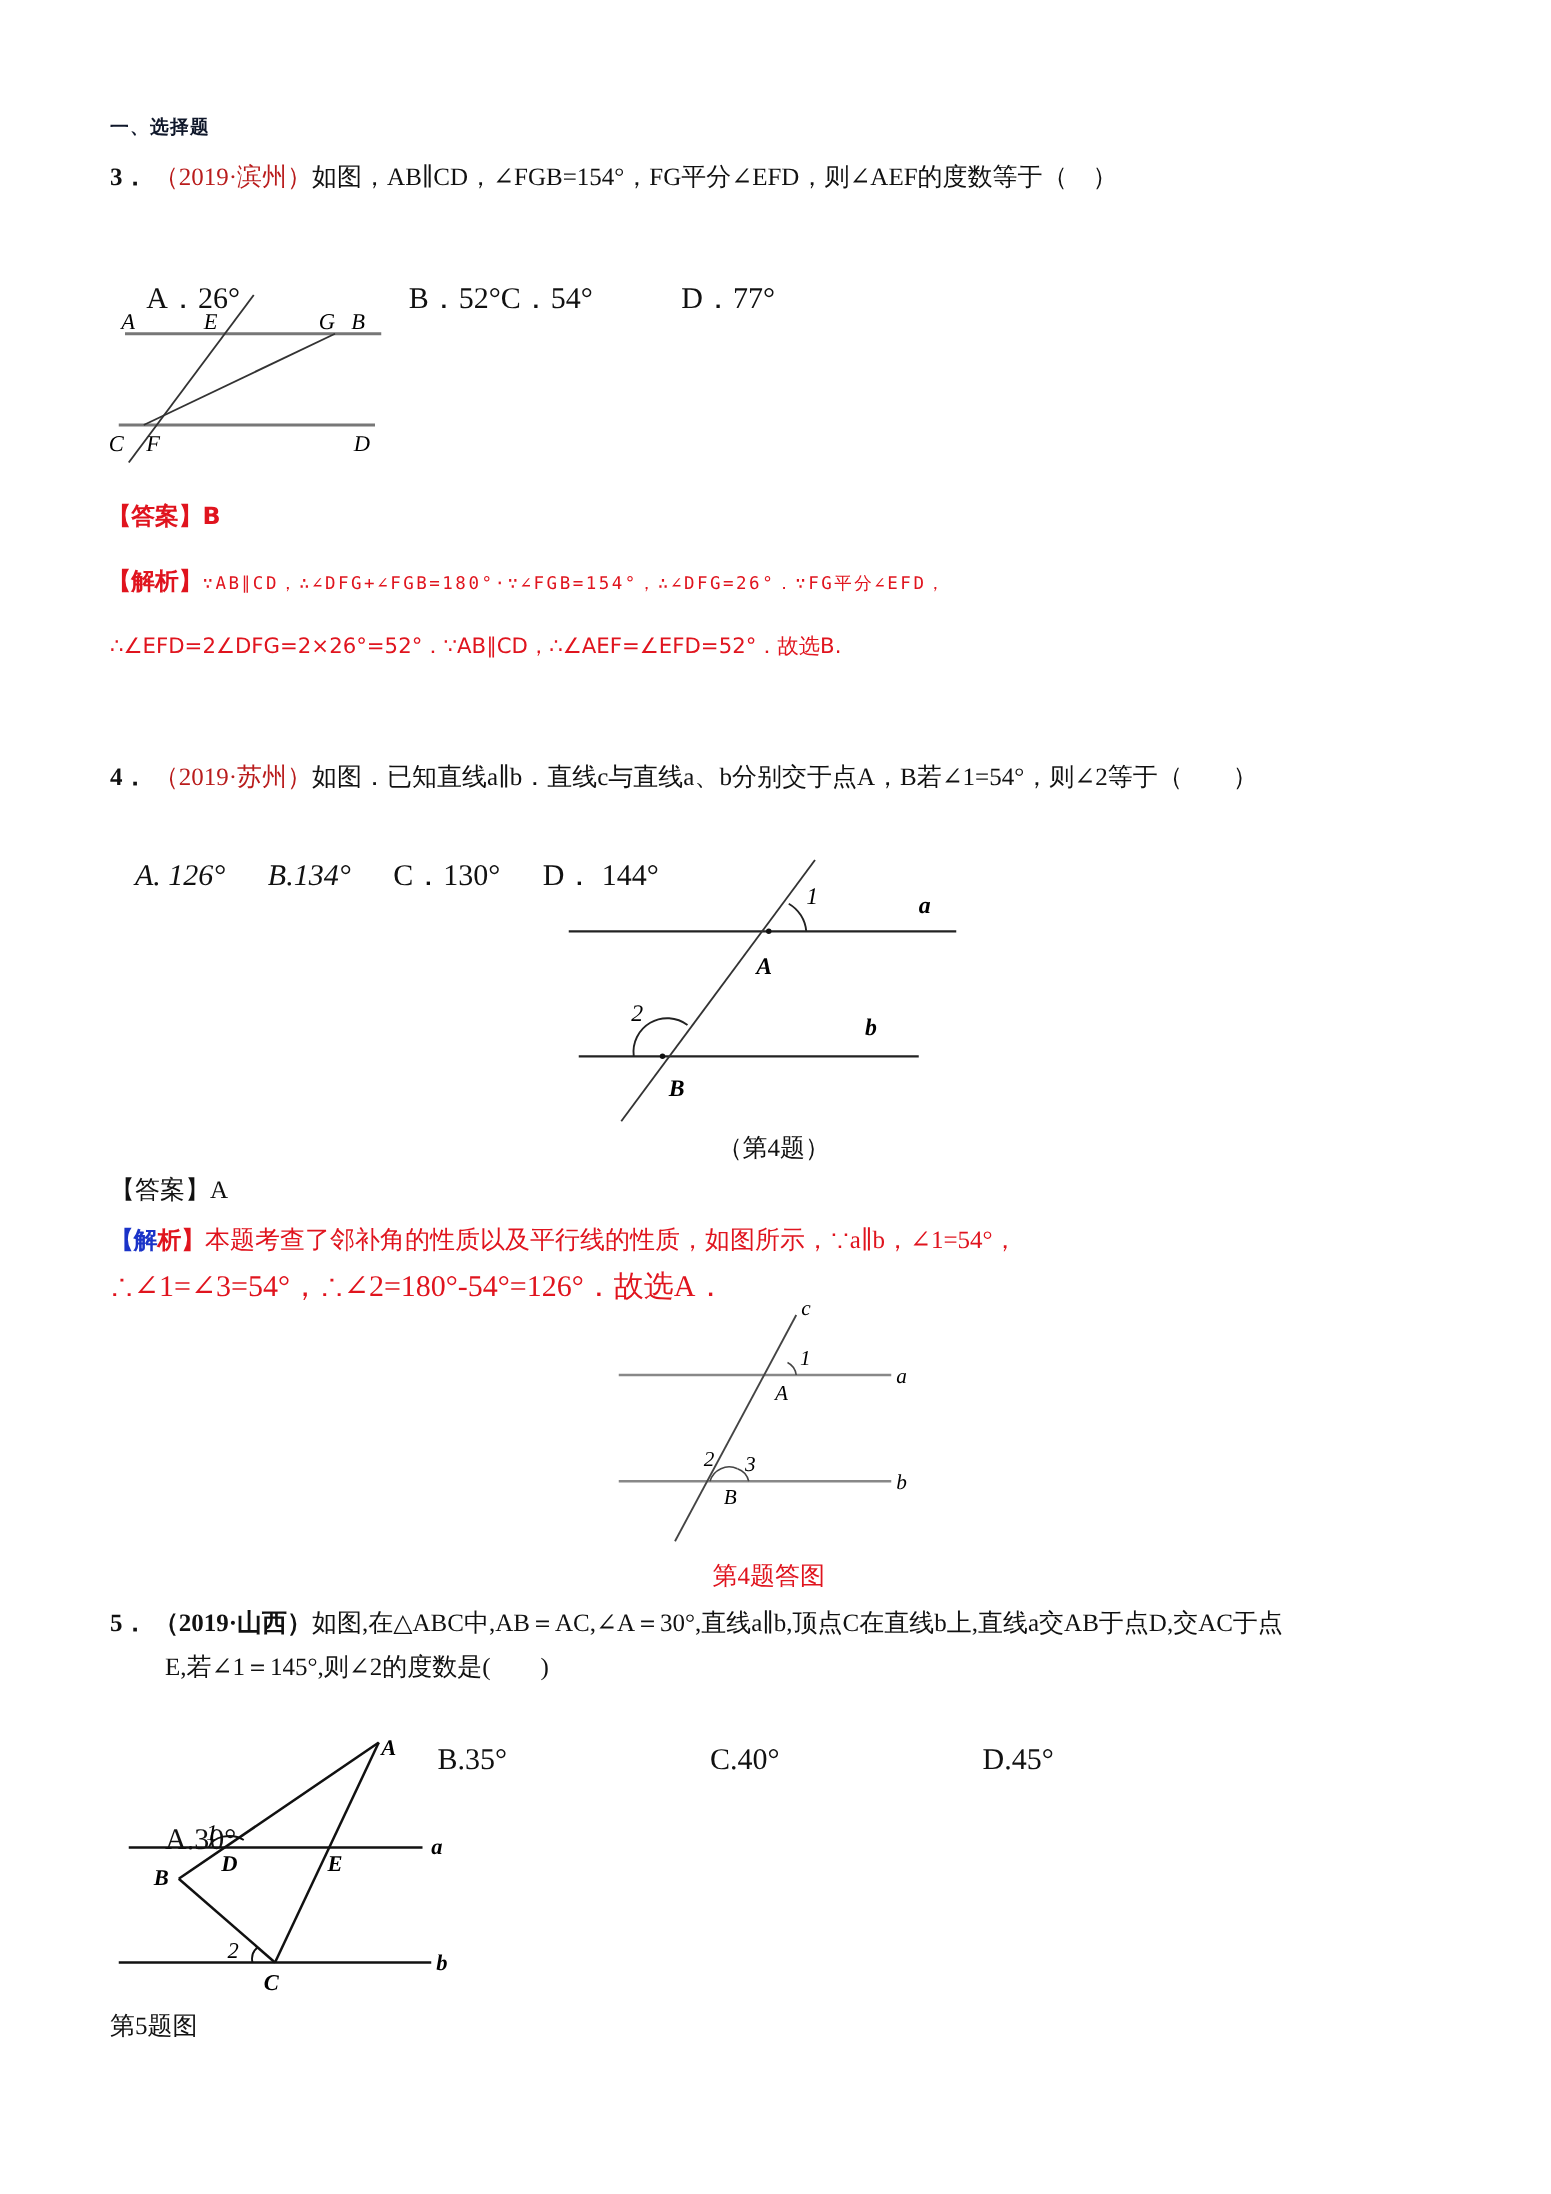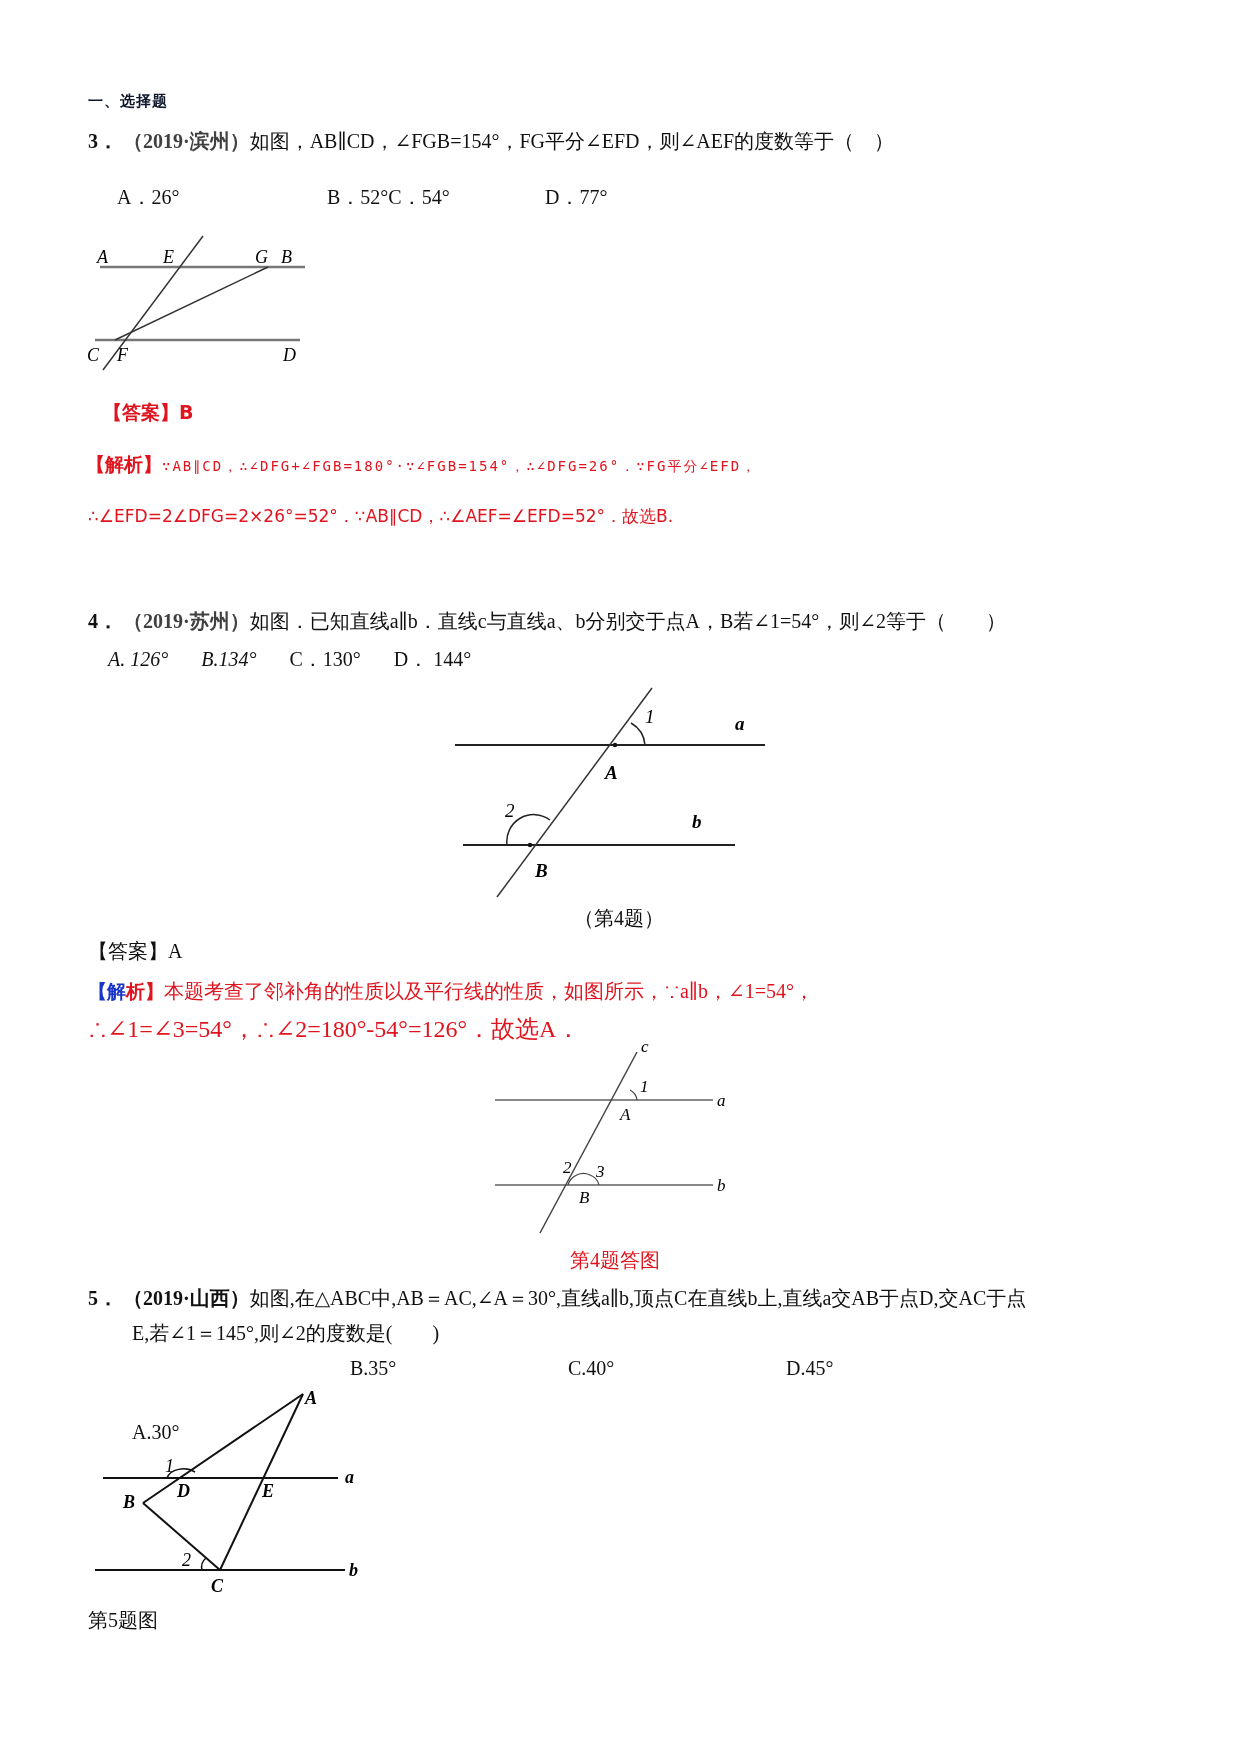--- a/index.html
+++ b/index.html
@@ -3,22 +3,22 @@
 <meta charset="utf-8">
 <style>
   html, body { margin:0; padding:0; background:#ffffff; }
   body { width:1241px; height:1755px; position:relative; overflow:hidden;
          font-family:"Liberation Serif", "DejaVu Serif", serif; color:#111; }
   .abs { position:absolute; white-space:nowrap; }
   .heading { left:88px; top:92px; font-size:15px; color:#0f172a; font-weight:bold;
              font-family:"DejaVu Sans", sans-serif; letter-spacing:1px; }
   .q { font-size:20px; }
   .qnum { font-weight:bold; }
-  .src { color:#404040; font-weight:bold; }
-  .opt { font-size:20px; }
+  .src { color:#b91c1c; font-weight:normal; }
+  .opt { font-size:24px;margin-top:38px; }
   .red { color:#e0141e; }
   .blue { color:#1a33c8; }
   .mono { font-family:"DejaVu Sans Mono", monospace; font-size:14px; letter-spacing:2px; }
   .sans { font-family:"DejaVu Sans", sans-serif; }
   .it { font-style:italic; }
   svg { position:absolute; overflow:visible; }
   svg text { font-family:"Liberation Serif", serif; font-style:italic; }
   .caption { font-size:20px; }
 </style>
 </head>
@@ -41,21 +41,21 @@
   <line x1="30" y1="110" x2="183" y2="37" stroke="#333" stroke-width="1.5"></line>
   <text x="12" y="33" font-size="18">A</text>
   <text x="78" y="33" font-size="18">E</text>
   <text x="170" y="33" font-size="18">G</text>
   <text x="196" y="33" font-size="18">B</text>
   <text x="2" y="131" font-size="18">C</text>
   <text x="32" y="131" font-size="18">F</text>
   <text x="198" y="131" font-size="18">D</text>
 </svg>
 
-<div class="abs red sans" style="left:86px;top:400px;font-size:19px;font-weight:bold;margin-left:17px;">
+<div class="abs red sans" style="left:86px;top:400px;font-size:19px;font-weight:bold;">
   <span>【答案】</span><span>B</span>
 </div>
 <div class="abs red" style="left:86px;top:452px;">
   <span class="sans" style="font-size:19px;font-weight:bold;">【解析】</span><span class="mono">∵AB∥CD，∴∠DFG+∠FGB=180°·∵∠FGB=154°，∴∠DFG=26°．∵FG平分∠EFD，</span>
 </div>
 <div class="abs red sans" style="left:88px;top:505px;font-size:17px;">∴∠EFD=2∠DFG=2×26°=52°．∵AB∥CD，∴∠AEF=∠EFD=52°．故选B.</div>
 
 <div class="abs q" style="left:88px;top:608px;">
   <span class="qnum">4．</span>
   <span class="src">（2019·苏州）</span><span>如图．已知直线a∥b．直线c与直线a、b分别交于点A，B若∠1=54°，则∠2等于（　　）</span>

